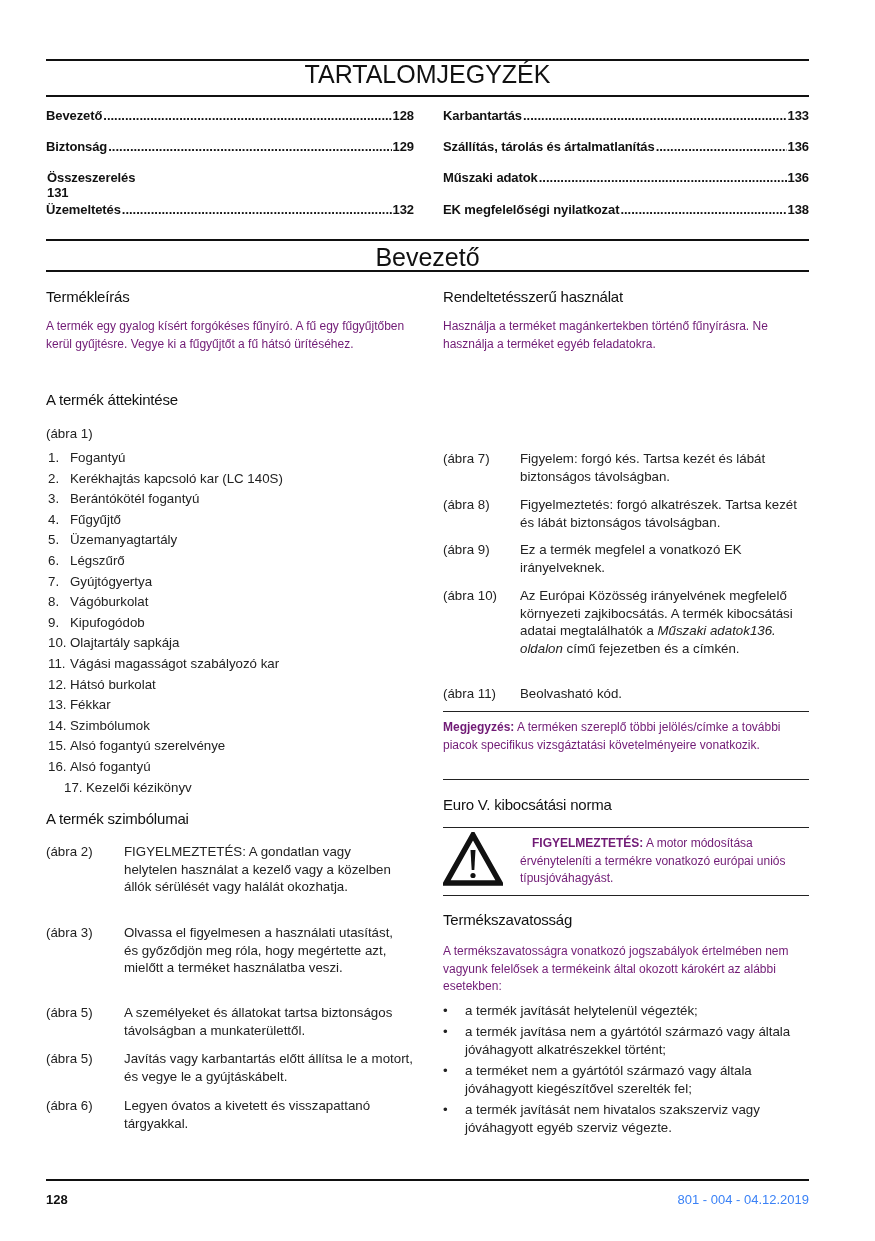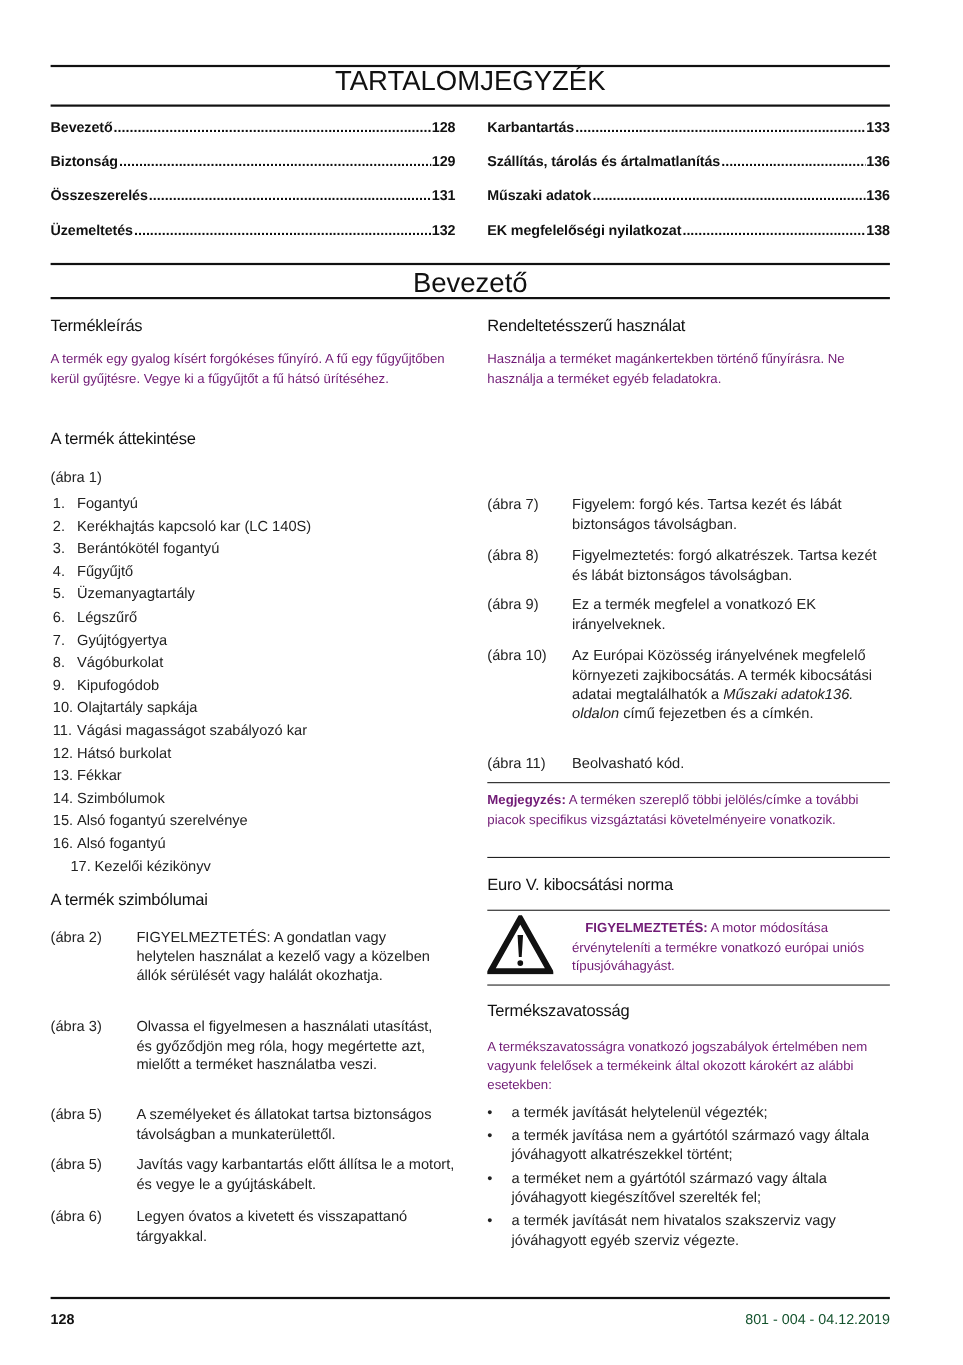--- a/index.html
+++ b/index.html
@@ -44,40 +44,40 @@
   }
   .list-item .num { display: inline-block; width: 22px; }
   .fig-row { position: absolute; font-size: 13.3px; line-height: 17.5px; color: #222; }
   .fig-row .fig-ref { position: absolute; left: 0; top: 0; white-space: nowrap; }
   .fig-row .fig-text { position: absolute; top: 0; }
   .bullet-row { position: absolute; left: 443px; width: 366px; font-size: 13.3px; line-height: 17.5px; color: #222; }
   .bullet-row .dot { position: absolute; left: 0; top: 0; }
   .bullet-row .btext { position: absolute; left: 22px; top: 0; width: 344px; }
   em { font-style: italic; }
   .footer-left { position: absolute; left: 46px; top: 1192px; font-size: 13px; font-weight: bold; color: #111; }
-  .footer-right { position: absolute; right: 66px; top: 1192px; font-size: 13px; color: #14532d; }
+  .footer-right { position: absolute; right: 66px; top: 1192px; font-size: 13px; color: #3b82f6; }
 </style>
 </head>
 <body>
 
 <div class="rule-thick" style="top:59px;"></div>
 <div class="main-title" style="top:59px;">TARTALOMJEGYZÉK</div>
 <div class="rule-thick" style="top:95px;"></div>
 
 <div class="toc-row" style="left:46px; width:368px; top:108px;">
   <span class="toc-label">Bevezető</span>
   <span class="toc-dots"></span>
   <span class="toc-page">128</span>
 </div>
 <div class="toc-row" style="left:46px; width:368px; top:139px;">
   <span class="toc-label">Biztonság</span>
   <span class="toc-dots"></span>
   <span class="toc-page">129</span>
 </div>
-<div class="toc-row" style="left:46px; width:368px; top:170px;">
+<div class="toc-row" style="left:46px; width:368px; top:170px;flex-direction:column;">
   <span class="toc-label">Összeszerelés</span>
   <span class="toc-dots"></span>
   <span class="toc-page">131</span>
 </div>
 <div class="toc-row" style="left:46px; width:368px; top:202px;">
   <span class="toc-label">Üzemeltetés</span>
   <span class="toc-dots"></span>
   <span class="toc-page">132</span>
 </div>
 

